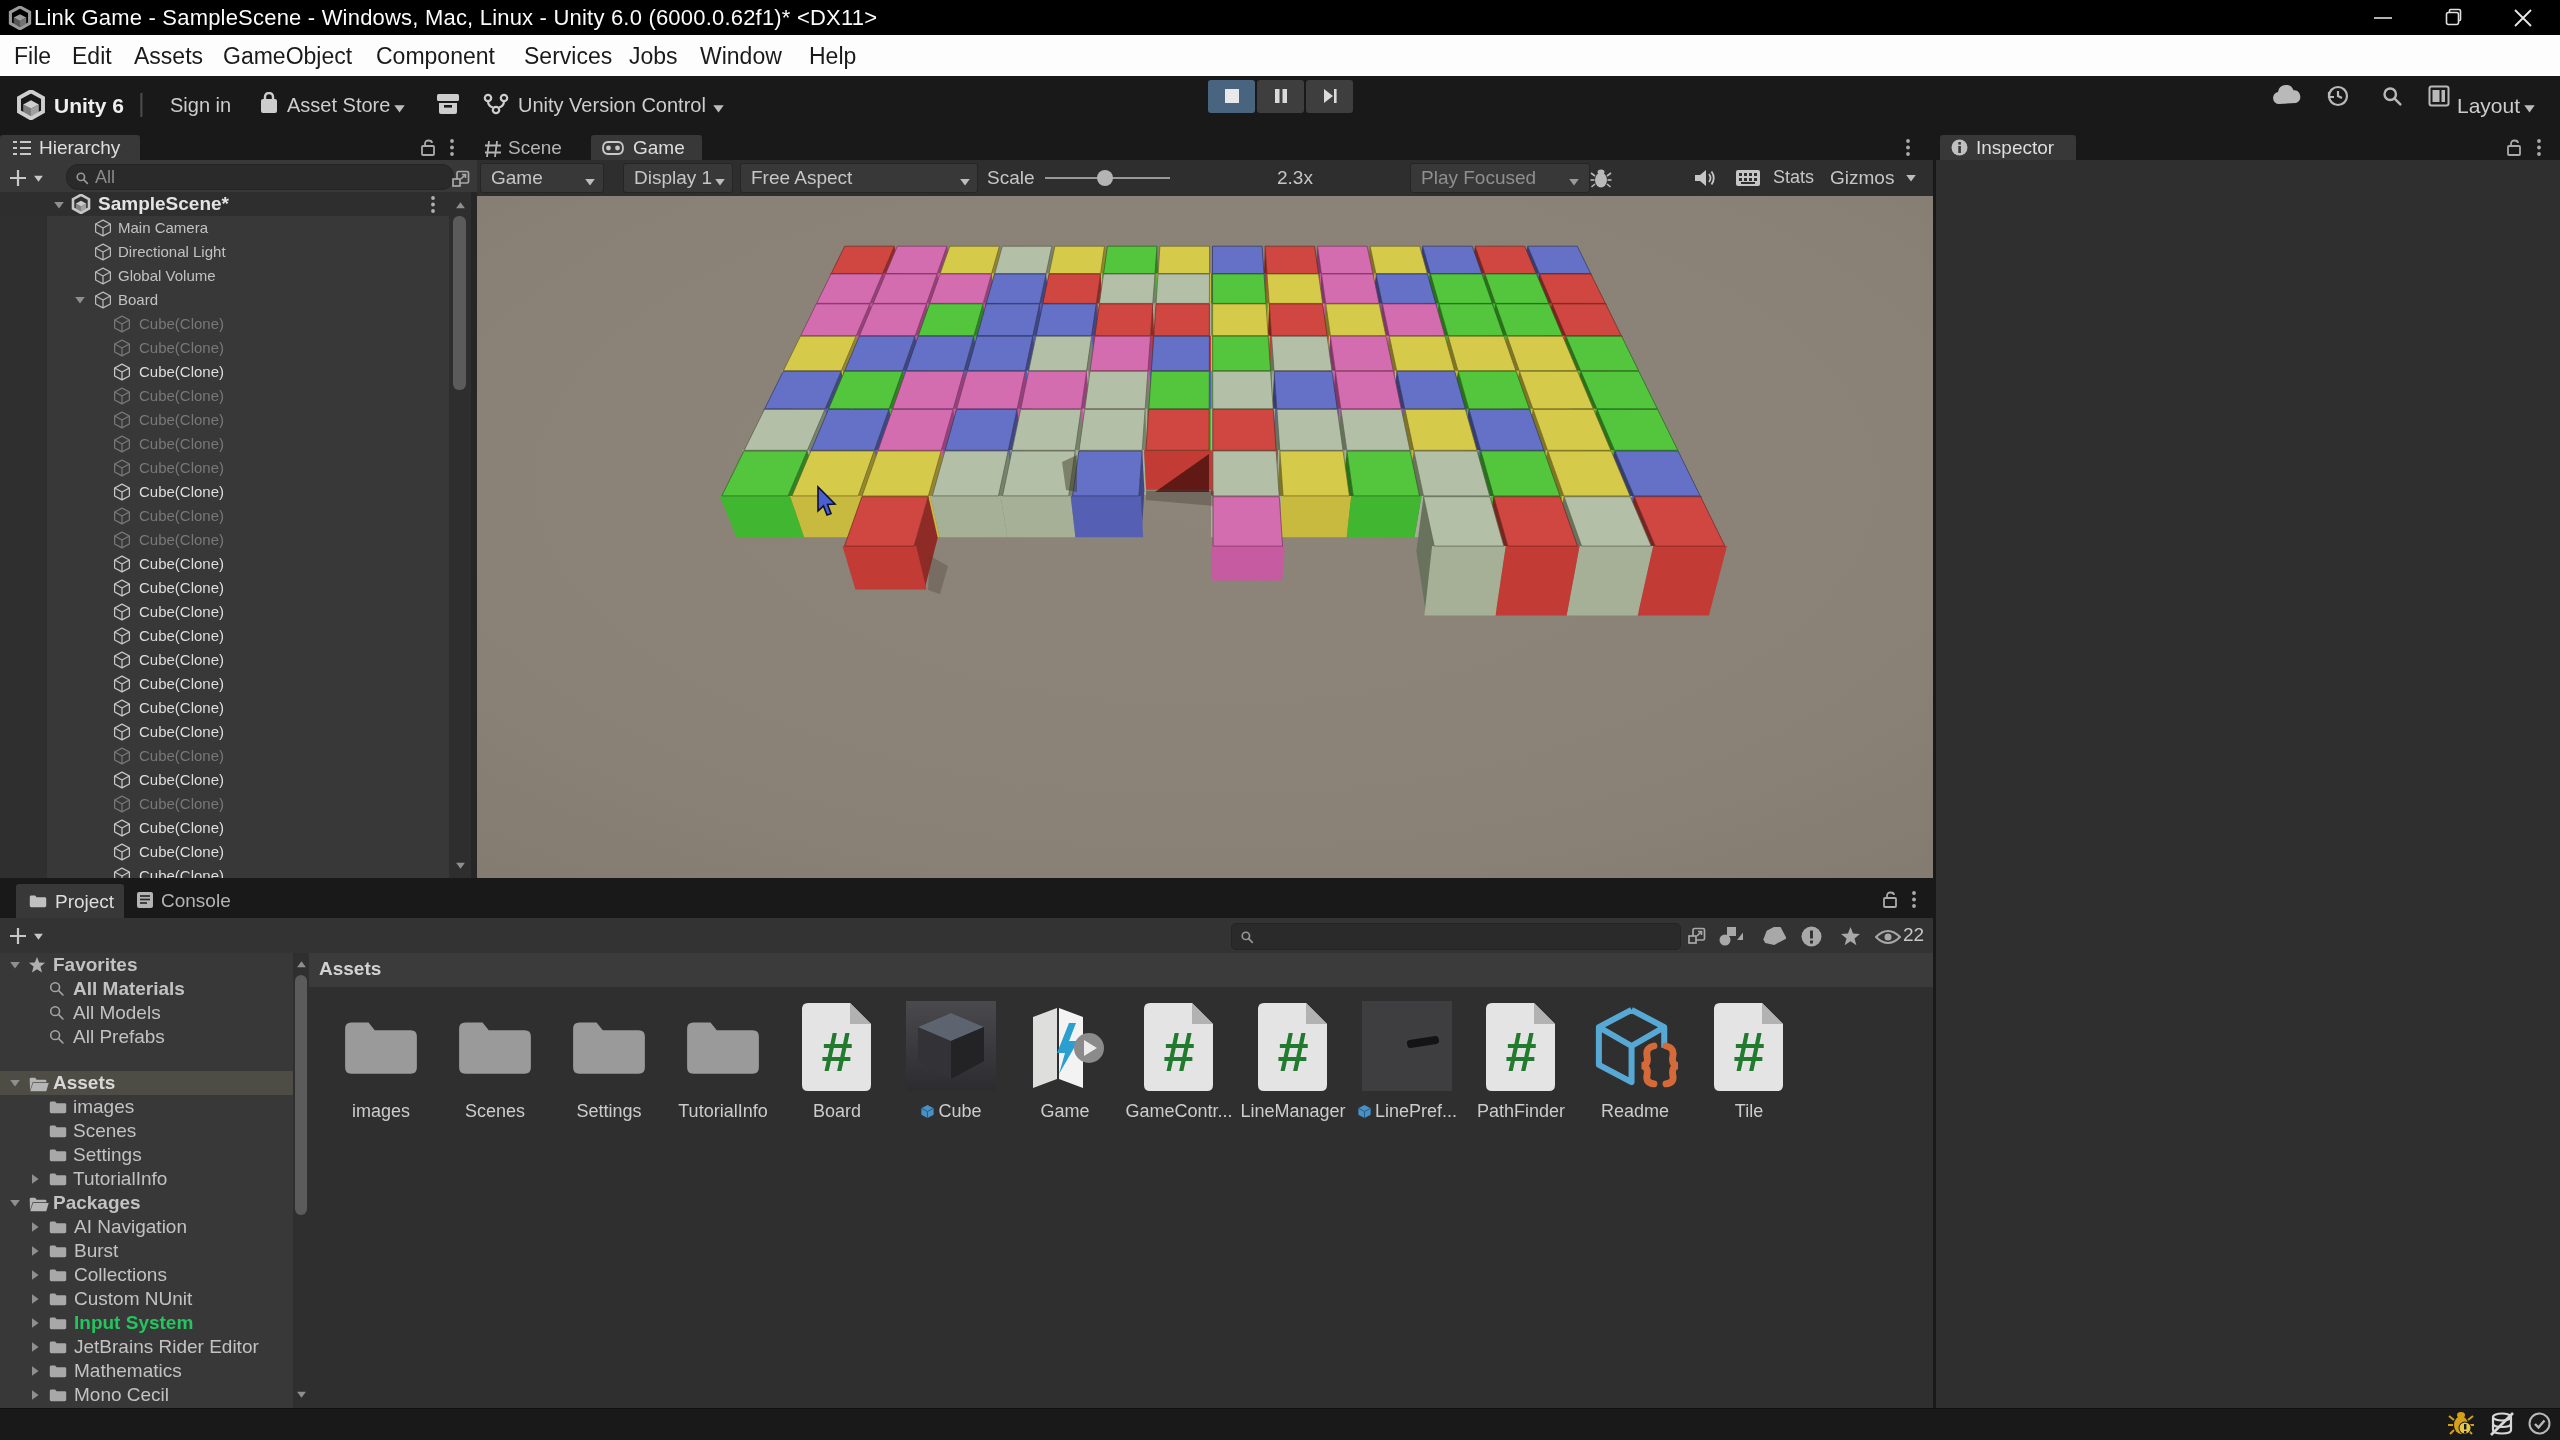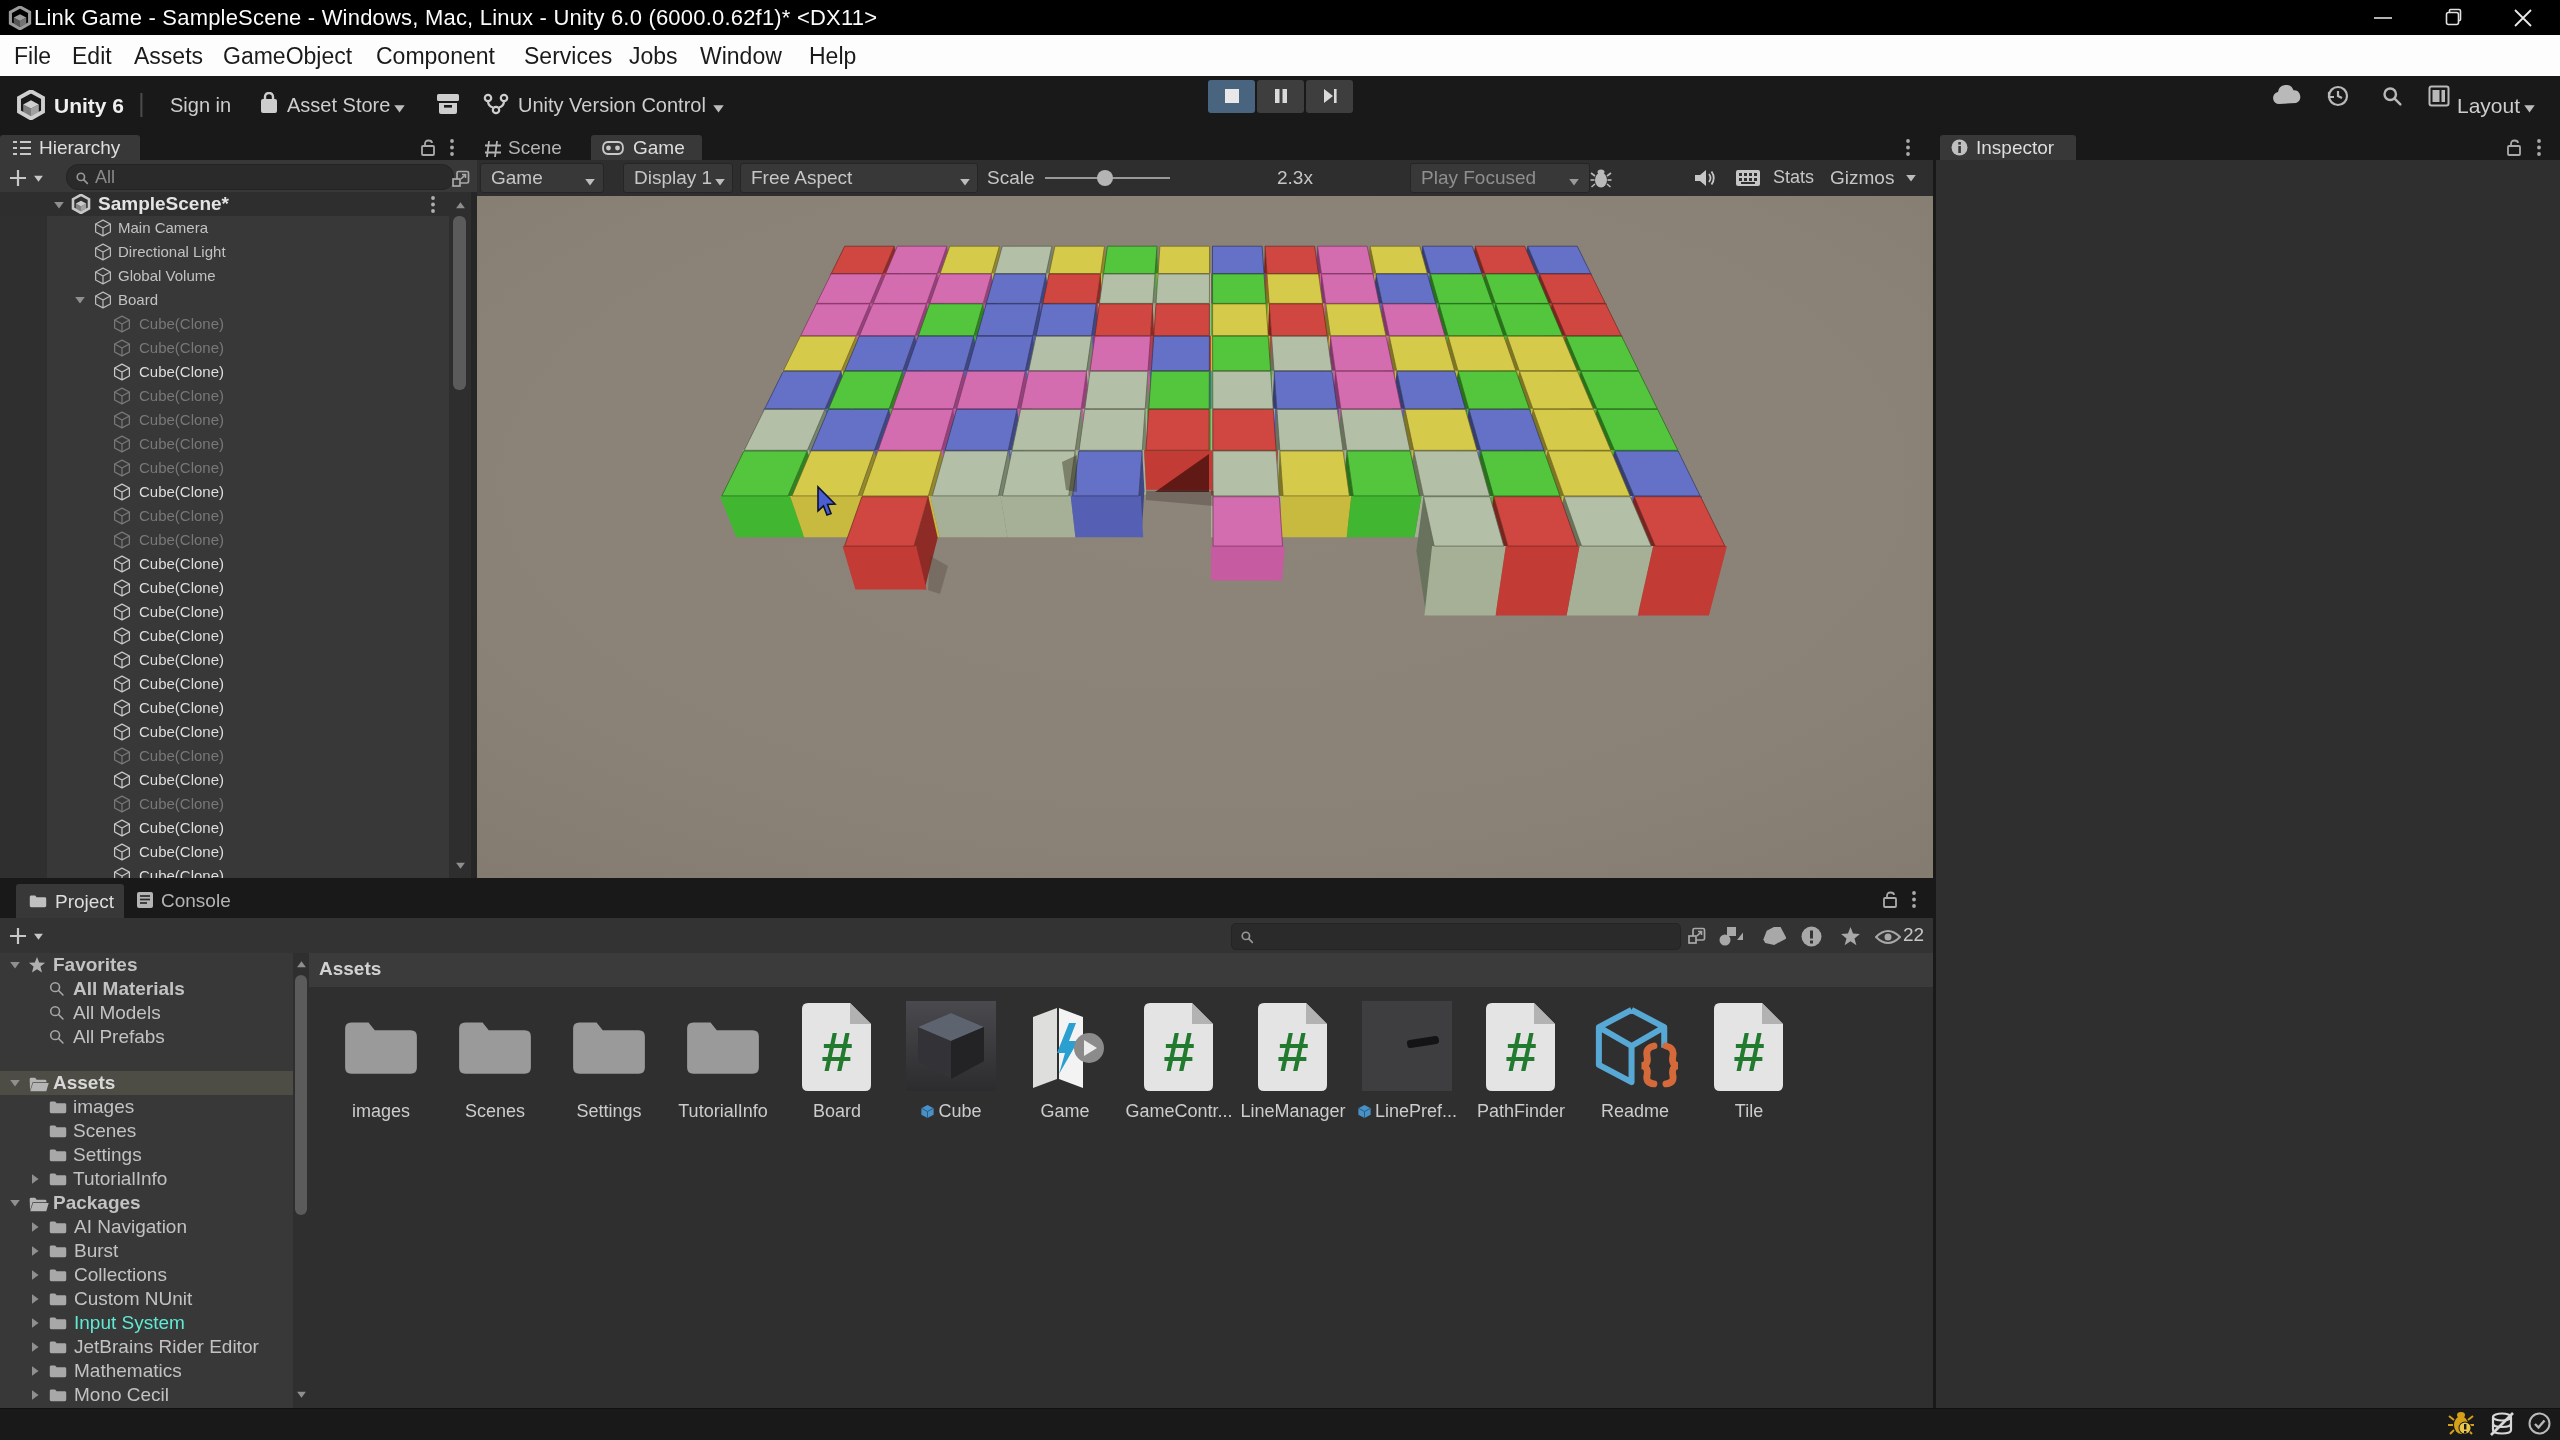--- a/index.html
+++ b/index.html
@@ -1027,21 +1027,21 @@
         <svg class="icon" style="left:48px;top:338px" width="20" height="15" viewBox="0 0 100 84">
           <path d="M4 22 Q4 14 12 14 L34 14 L42 24 L88 24 Q96 24 96 32 L96 72 Q96 80 88 80 L12 80 Q4 80 4 72 Z" fill="#a8a8a8"></path>
         </svg>
         <div class="prow" style="left:74px;top:334px;font-weight:normal;color:#c2c2c2">Custom NUnit</div>
 <svg class="icon" style="left:29px;top:364px" width="12" height="12" viewBox="0 0 100 100">
           <polygon points="25,10 80,50 25,90" fill="#8f8f8f"></polygon>
         </svg>
         <svg class="icon" style="left:48px;top:362px" width="20" height="15" viewBox="0 0 100 84">
           <path d="M4 22 Q4 14 12 14 L34 14 L42 24 L88 24 Q96 24 96 32 L96 72 Q96 80 88 80 L12 80 Q4 80 4 72 Z" fill="#a8a8a8"></path>
         </svg>
-        <div class="prow" style="left:74px;top:358px;font-weight:normal;color:#5eead4">Input System</div>
+        <div class="prow" style="left:74px;top:358px;font-weight:bold;color:#22c55e">Input System</div>
 <svg class="icon" style="left:29px;top:388px" width="12" height="12" viewBox="0 0 100 100">
           <polygon points="25,10 80,50 25,90" fill="#8f8f8f"></polygon>
         </svg>
         <svg class="icon" style="left:48px;top:386px" width="20" height="15" viewBox="0 0 100 84">
           <path d="M4 22 Q4 14 12 14 L34 14 L42 24 L88 24 Q96 24 96 32 L96 72 Q96 80 88 80 L12 80 Q4 80 4 72 Z" fill="#a8a8a8"></path>
         </svg>
         <div class="prow" style="left:74px;top:382px;font-weight:normal;color:#c2c2c2">JetBrains Rider Editor</div>
 <svg class="icon" style="left:29px;top:412px" width="12" height="12" viewBox="0 0 100 100">
           <polygon points="25,10 80,50 25,90" fill="#8f8f8f"></polygon>
         </svg>

